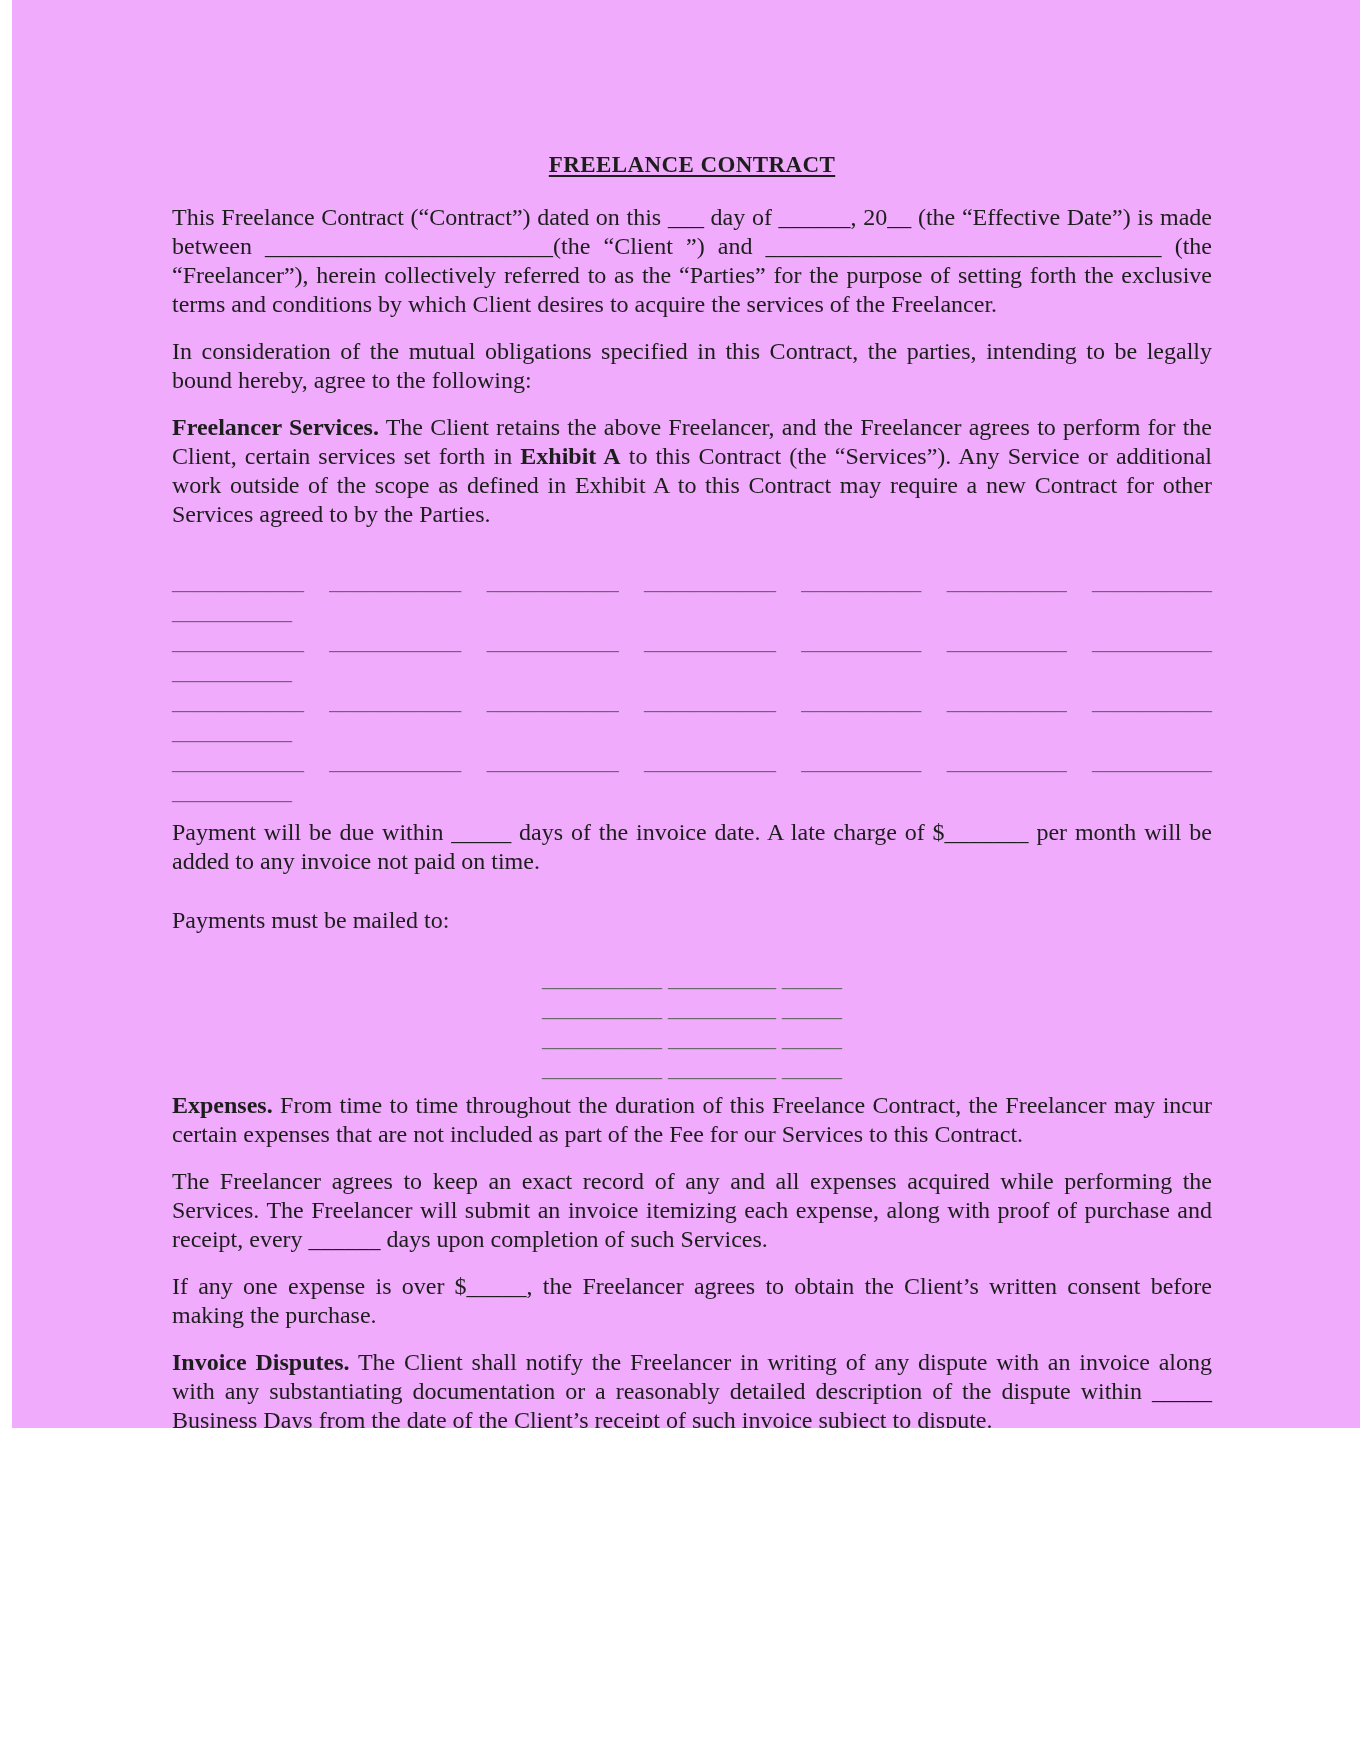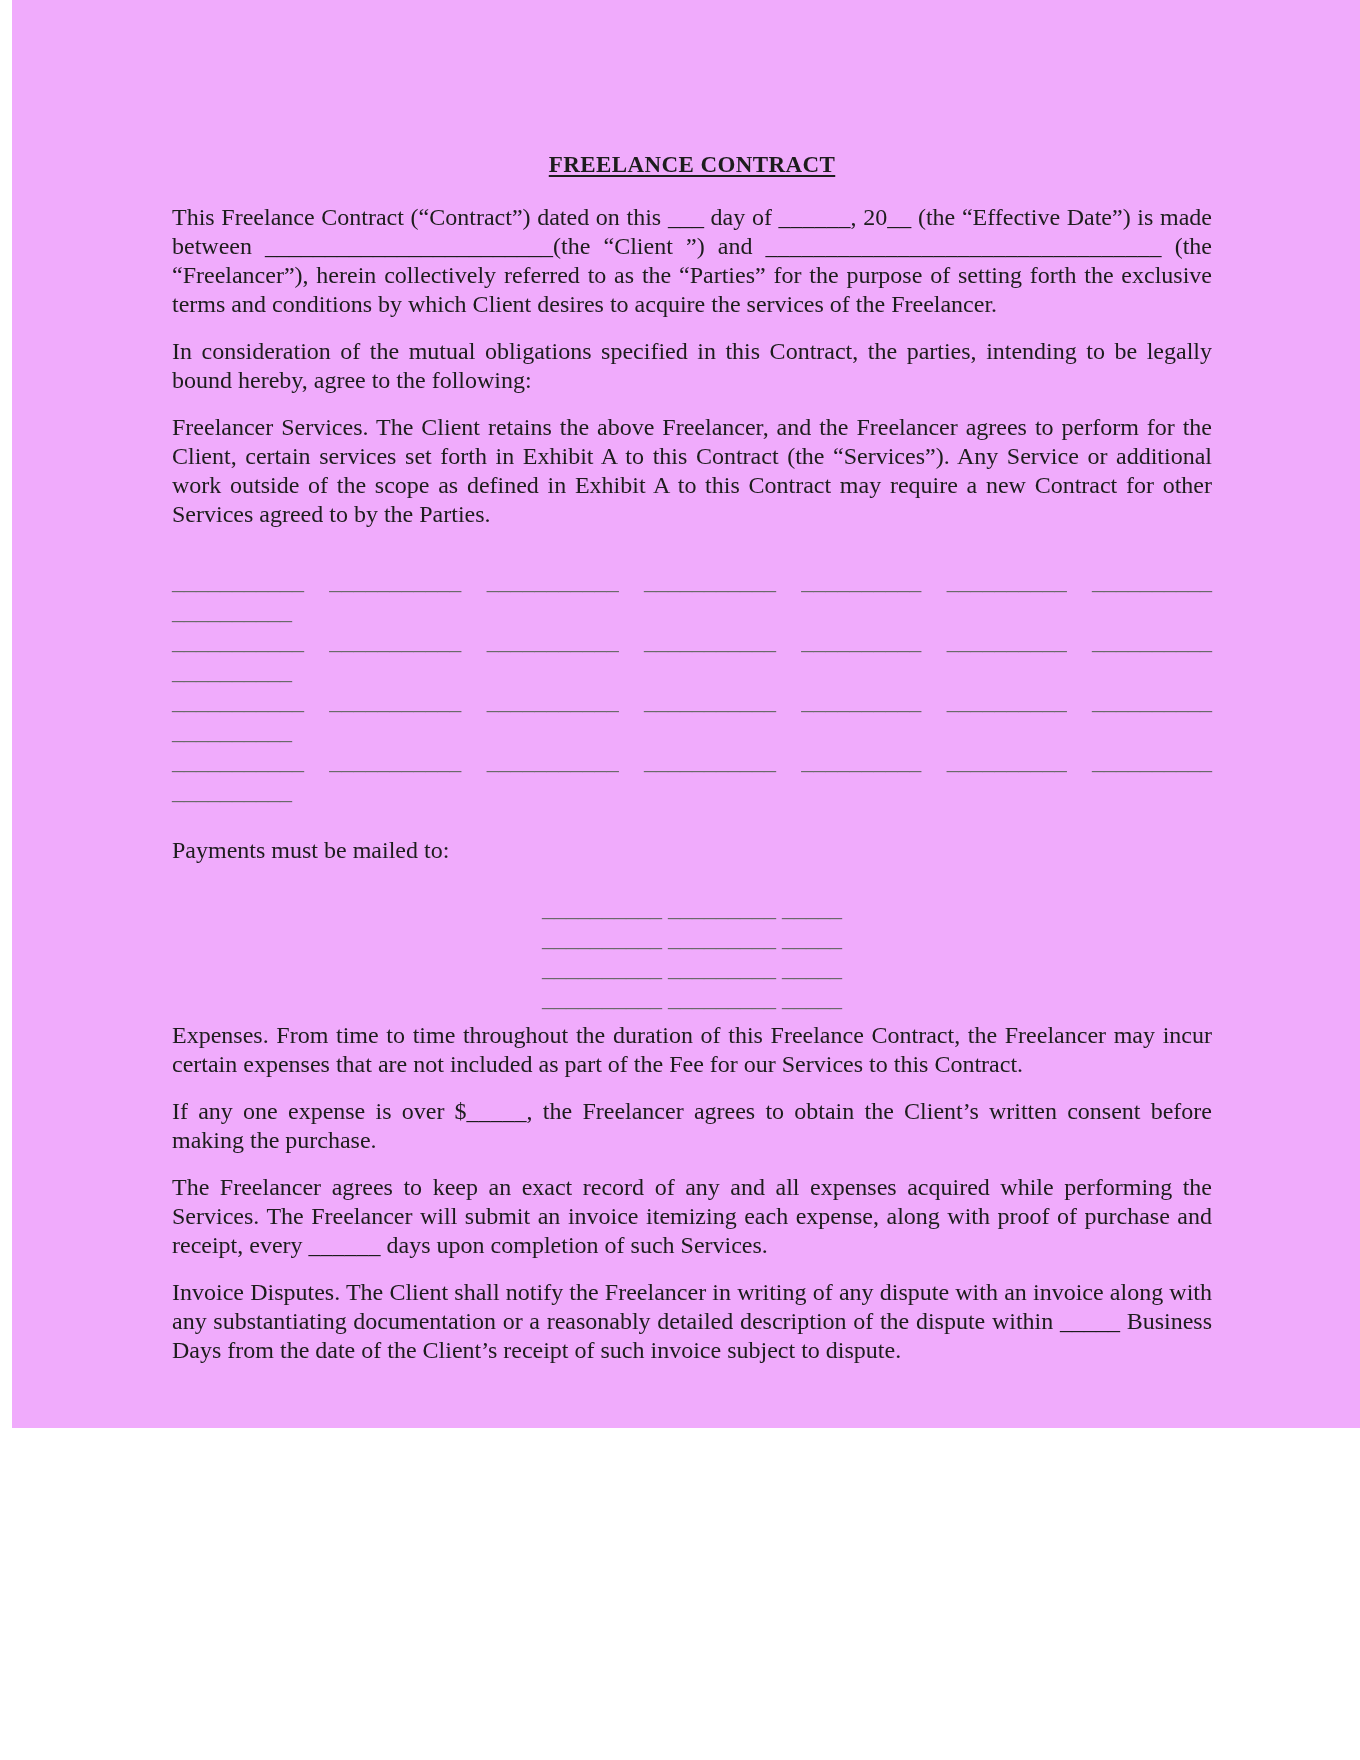--- a/index.html
+++ b/index.html
@@ -30,21 +30,21 @@
     text-underline-offset: 3px;
     letter-spacing: 0.4px;
     margin: 0 0 23px 0;
   }
   .para {
     font-size: 24px;
     line-height: 29px;
     text-align: justify;
     margin: 0 0 18px 0;
   }
-  .para .b { font-weight: normal; }
+  .para .b { font-weight: bold; }
   .rules-block {
     margin: 37px 0 12px 0;
   }
   .rule-line {
     font-size: 24px;
     line-height: 30px;
     color: #6a6a6a;
     text-align: justify;
     text-align-last: justify;
     white-space: normal;
@@ -74,33 +74,34 @@
 
 
     <div class="rules-block">
       <div class="rule-line">___________ ___________ ___________ ___________ __________ __________ __________ __________</div>
       <div class="rule-line">___________ ___________ ___________ ___________ __________ __________ __________ __________</div>
       <div class="rule-line">___________ ___________ ___________ ___________ __________ __________ __________ __________</div>
       <div class="rule-line">___________ ___________ ___________ ___________ __________ __________ __________ __________</div>
     </div>
 
 
+    <p class="para"><span>Payment will be due within _____ days of the invoice date. A late charge of $_______ per month will be added to any invoice not paid on time.</span></p>
 
 
     <p class="para para-mail-intro"><span>Payments must be mailed to:</span></p>
 
     <div class="mail-lines">
       <div class="mail-line">__________ _________ _____</div>
       <div class="mail-line">__________ _________ _____</div>
       <div class="mail-line">__________ _________ _____</div>
       <div class="mail-line">__________ _________ _____</div>
     </div>
 
     <p class="para"><span class="b">Expenses.</span><span> From time to time throughout the duration of this Freelance Contract, the Freelancer may incur certain expenses that are not included as part of the Fee for our Services to this Contract.</span></p>
 
+    <p class="para"><span>The Freelancer agrees to keep an exact record of any and all expenses acquired while performing the Services. The Freelancer will submit an invoice itemizing each expense, along with proof of purchase and receipt, every ______ days upon completion of such Services.</span></p>
+
     <p class="para"><span>If any one expense is over $_____, the Freelancer agrees to obtain the Client’s written consent before making the purchase.</span></p>
-
-    <p class="para"><span>The Freelancer agrees to keep an exact record of any and all expenses acquired while performing the Services. The Freelancer will submit an invoice itemizing each expense, along with proof of purchase and receipt, every ______ days upon completion of such Services.</span></p>
 
     <p class="para"><span class="b">Invoice Disputes.</span><span> The Client shall notify the Freelancer in writing of any dispute with an invoice along with any substantiating documentation or a reasonably detailed description of the dispute within _____ Business Days from the date of the Client’s receipt of such invoice subject to dispute.</span></p>
 
   </div>
 </div>
 
 </body></html>

